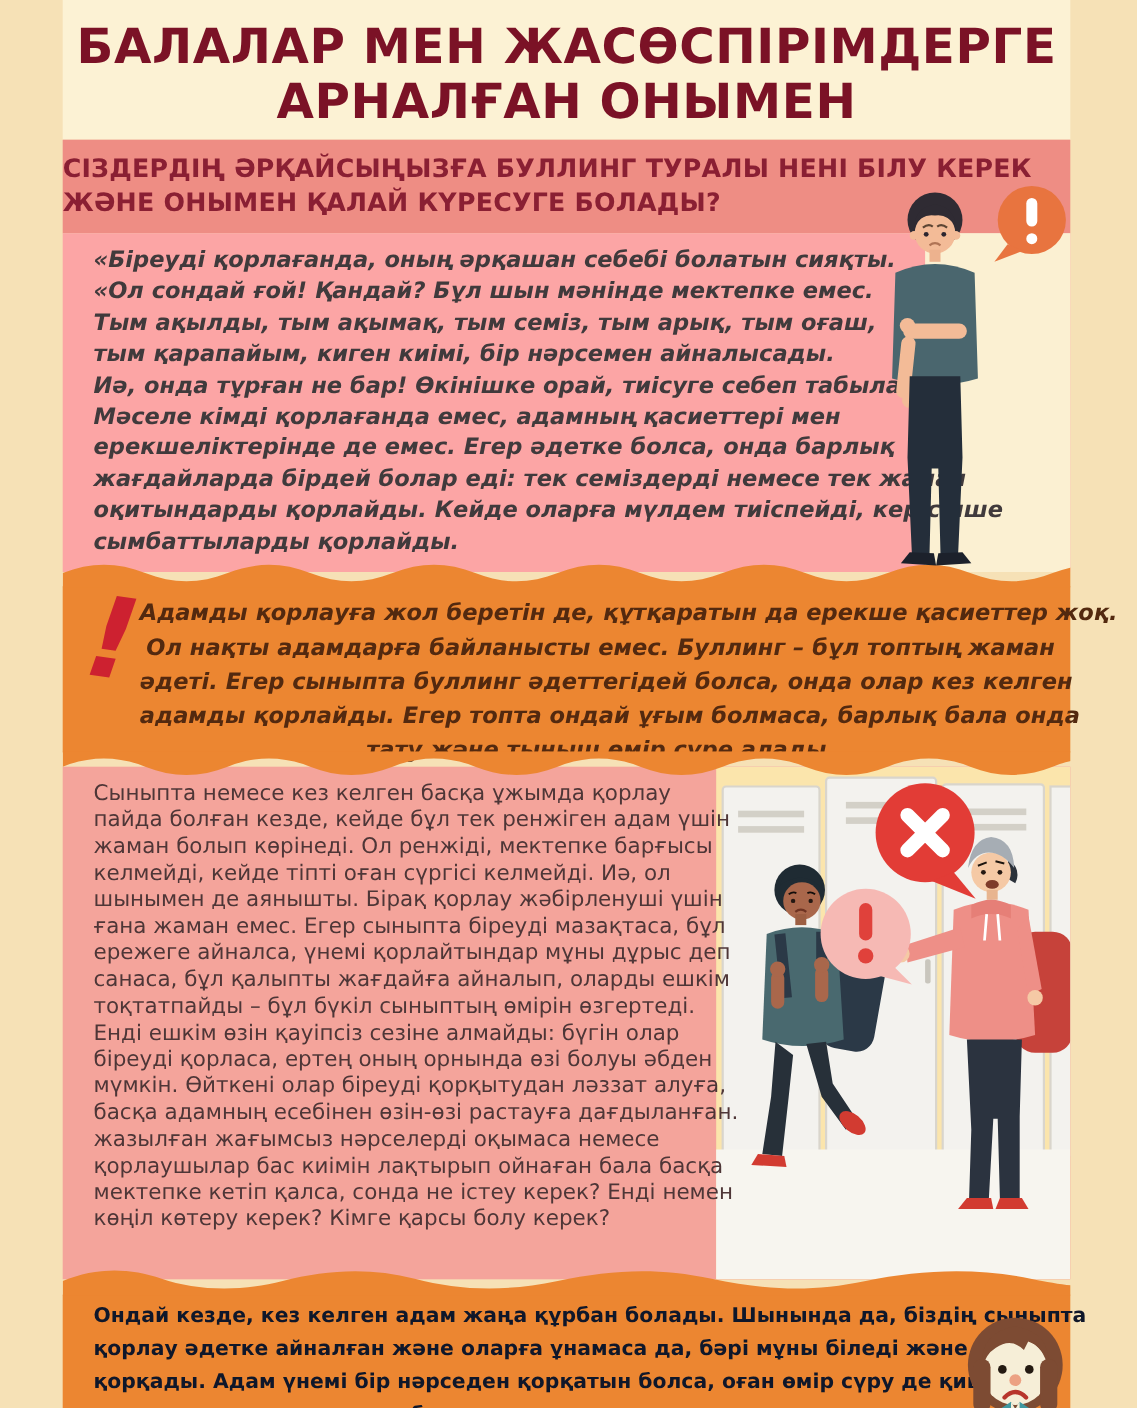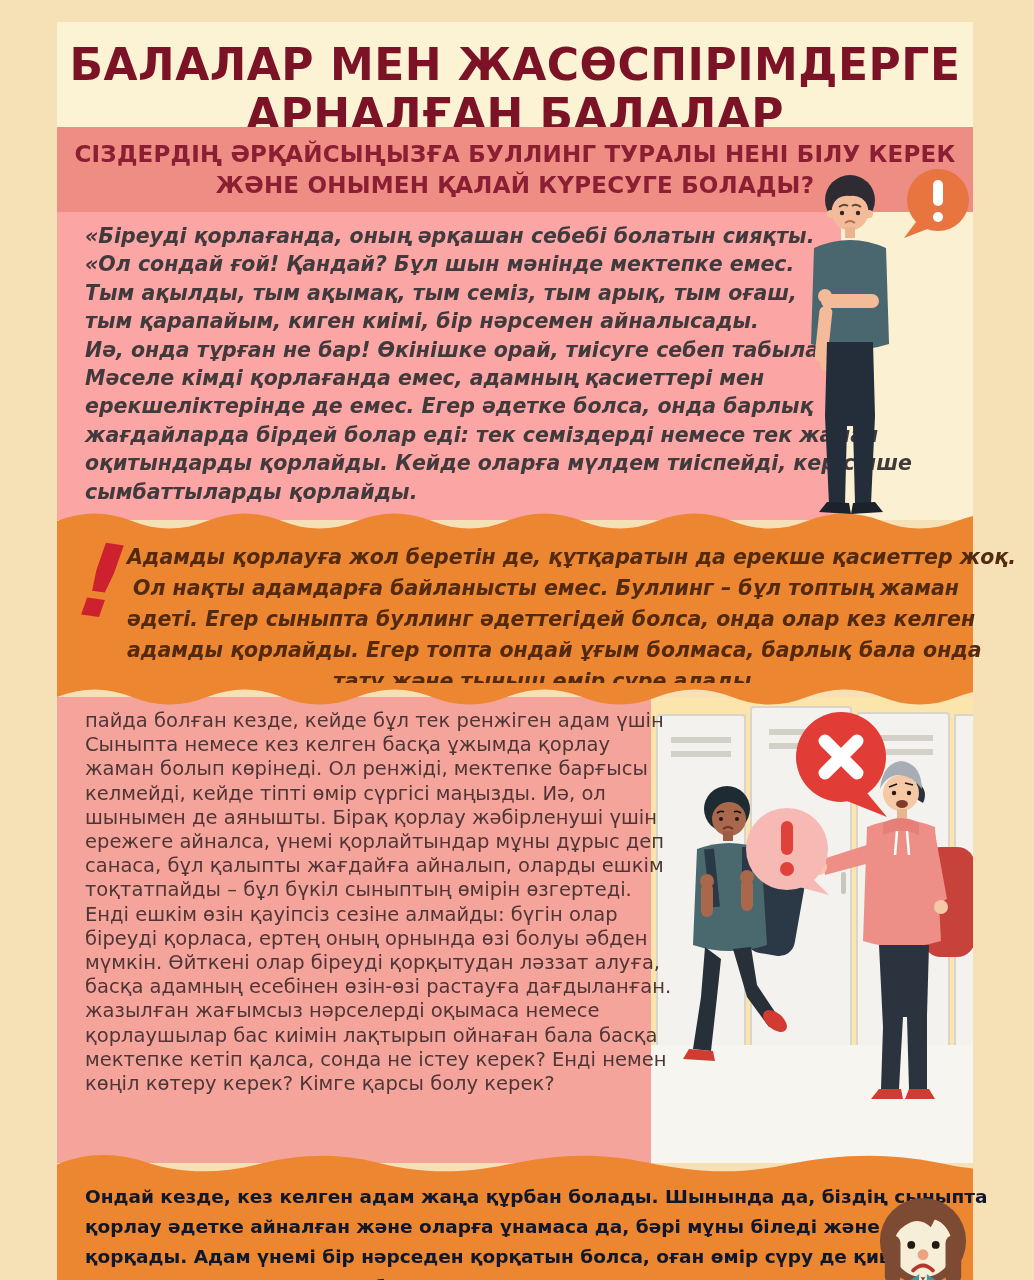--- a/index.html
+++ b/index.html
@@ -3,24 +3,24 @@
 <meta charset="utf-8">
 <style>
   html,body{margin:0;padding:0;background:#e8d9b5;}
   .page{
     position:relative;width:1034px;height:1280px;margin:0 auto;
     overflow:hidden;background:#f6e1b6;
     font-family:"DejaVu Sans","Liberation Sans",sans-serif;
   }
   .col{position:absolute;left:57px;width:916px;}
   
-  .sec-header{top:0;height:127px;background:#fcf2d4;text-align:center;margin-top:22px;}
+  .sec-header{top:0;height:127px;background:#fcf2d4;text-align:center;}
   .title-line{font-size:44px;font-weight:700;color:#7b1226;line-height:50px;letter-spacing:.5px;}
   .sec-header .pad{padding-top:18px;}
-  .sec-banner{top:127px;height:85px;background:#ee8d84;text-align:center;}
+  .sec-banner{top:127px;height:85px;background:#ee8d84;}
   .banner-line{font-size:23px;font-weight:700;color:#8a1f33;line-height:31px;letter-spacing:.2px;}
   .sec-banner .pad{padding-top:12px;}
   .sec-quote{top:212px;height:308px;background:#fca5a5;}
   .quote-cream{position:absolute;right:0;top:0;width:132px;height:100%;background:#fbf0d2;}
   .quote-text{position:absolute;left:28px;top:10px;}
   .quote-text .line{font-size:20.5px;font-style:italic;font-weight:600;color:#403a3c;line-height:28.4px;white-space:nowrap;}
   .sec-warn{top:533px;height:151px;background:#ec8631;}
   .warn-text{position:absolute;left:70px;right:8px;top:9px;text-align:center;}
   .warn-text .line{font-size:20.5px;font-style:italic;font-weight:600;color:#53290f;line-height:31px;white-space:nowrap;}
   .warn-mark{
@@ -45,21 +45,21 @@
   svg{display:block;}
 </style>
 </head>
 <body>
 
 <div class="page">
 
   <div class="col sec-header">
     <div class="pad">
       <div class="title-line">БАЛАЛАР МЕН ЖАСӨСПІРІМДЕРГЕ</div>
-      <div class="title-line">АРНАЛҒАН БАЛАЛАР</div>
+      <div class="title-line">АРНАЛҒАН ОНЫМЕН</div>
     </div>
   </div>
 
   <div class="col sec-banner">
     <div class="pad">
       <div class="banner-line">СІЗДЕРДІҢ ӘРҚАЙСЫҢЫЗҒА БУЛЛИНГ ТУРАЛЫ НЕНІ БІЛУ КЕРЕК</div>
       <div class="banner-line">ЖӘНЕ ОНЫМЕН ҚАЛАЙ КҮРЕСУГЕ БОЛАДЫ?</div>
     </div>
   </div>
 
@@ -173,25 +173,26 @@
         </g>
         <g>
           <circle cx="136" cy="152" r="41" fill="#f6b9b4"></circle>
           <path d="M162,182 L178,198 L148,190 Z" fill="#f6b9b4"></path>
           <rect x="130" y="124" width="12" height="34" rx="6" fill="#e0413b"></rect>
           <circle cx="136" cy="172" r="7" fill="#e0413b"></circle>
         </g>
       </svg>
     </div>
     <div class="main-text">
+      <div class="line">Сыныпта немесе кез келген басқа ұжымда қорлау</div>
       <div class="line">пайда болған кезде, кейде бұл тек ренжіген адам үшін</div>
-      <div class="line">Сыныпта немесе кез келген басқа ұжымда қорлау</div>
       <div class="line">жаман болып көрінеді. Ол ренжіді, мектепке барғысы</div>
-      <div class="line">келмейді, кейде тіпті өмір сүргісі маңызды. Иә, ол</div>
+      <div class="line">келмейді, кейде тіпті оған сүргісі келмейді. Иә, ол</div>
       <div class="line">шынымен де аянышты. Бірақ қорлау жәбірленуші үшін</div>
+      <div class="line">ғана жаман емес. Егер сыныпта біреуді мазақтаса, бұл</div>
       <div class="line">ережеге айналса, үнемі қорлайтындар мұны дұрыс деп</div>
       <div class="line">санаса, бұл қалыпты жағдайға айналып, оларды ешкім</div>
       <div class="line">тоқтатпайды – бұл бүкіл сыныптың өмірін өзгертеді.</div>
       <div class="line">Енді ешкім өзін қауіпсіз сезіне алмайды: бүгін олар</div>
       <div class="line">біреуді қорласа, ертең оның орнында өзі болуы әбден</div>
       <div class="line">мүмкін. Өйткені олар біреуді қорқытудан ләззат алуға,</div>
       <div class="line">басқа адамның есебінен өзін-өзі растауға дағдыланған.</div>
       <div class="line">жазылған жағымсыз нәрселерді оқымаса немесе</div>
       <div class="line">қорлаушылар бас киімін лақтырып ойнаған бала басқа</div>
       <div class="line">мектепке кетіп қалса, сонда не істеу керек? Енді немен</div>

